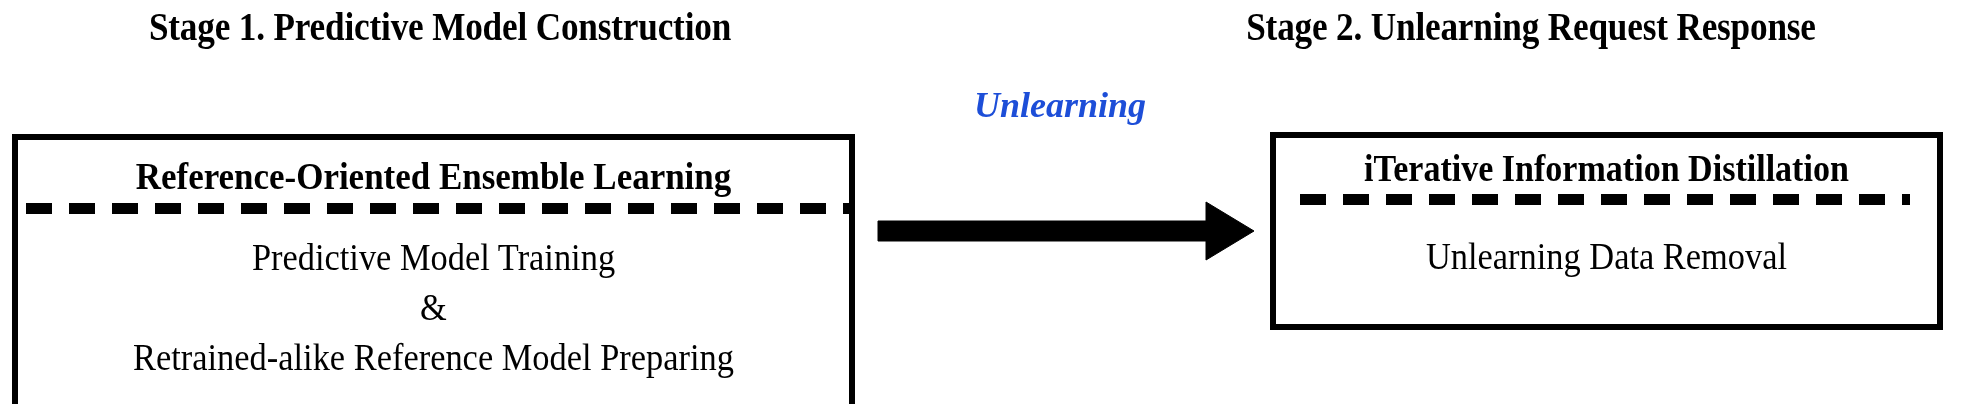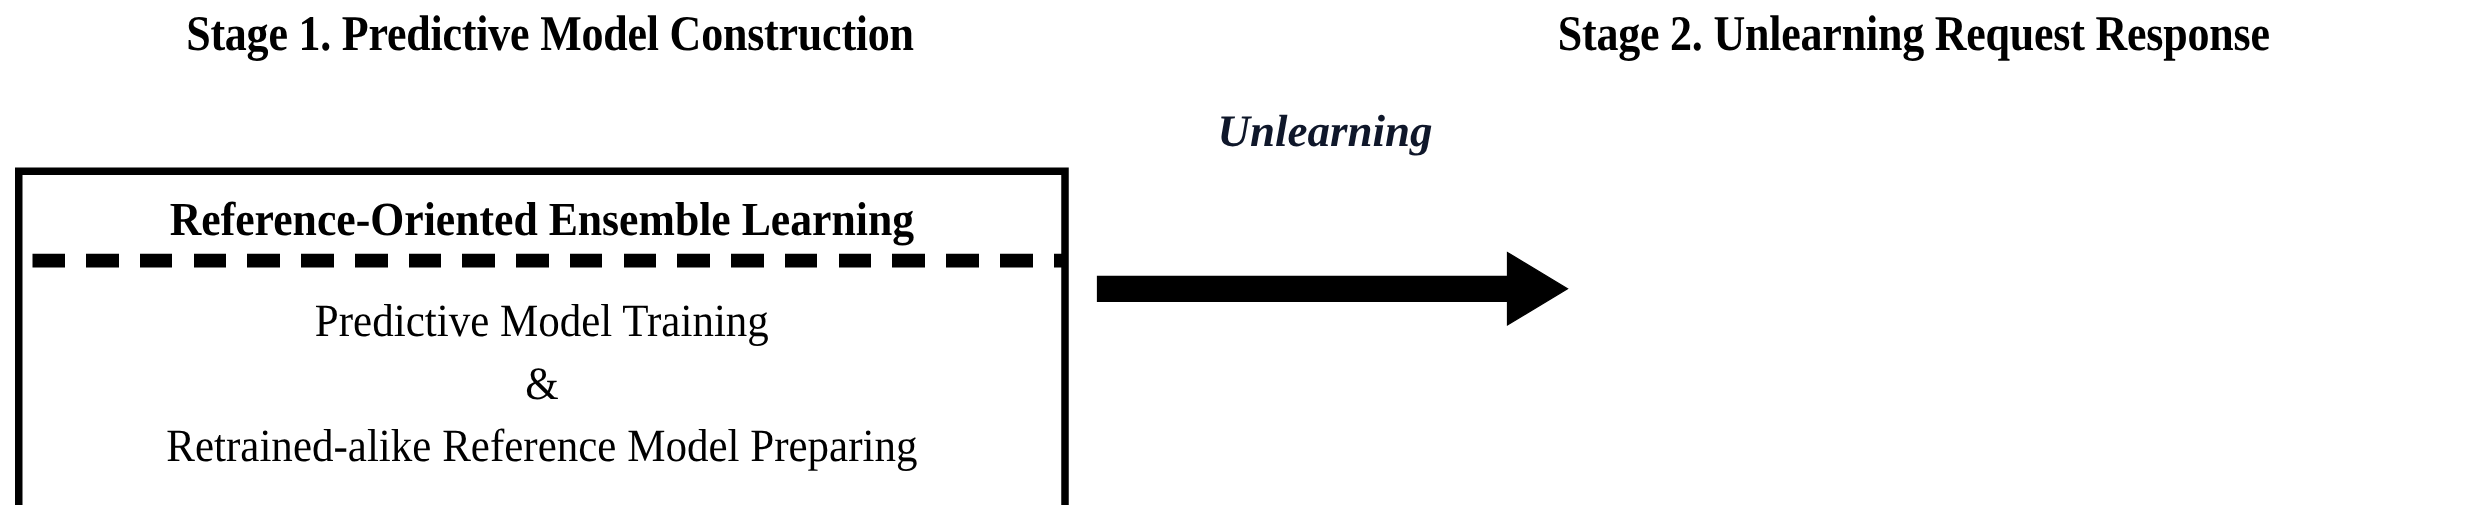--- a/index.html
+++ b/index.html
@@ -156,21 +156,21 @@
     position: absolute;
     left: 900px;
     top: 84px;
     width: 320px;
     text-align: center;
     font-family: "Liberation Serif", "DejaVu Serif", serif;
     font-weight: bold;
     font-style: italic;
     font-size: 36px;
     line-height: 42px;
-    color: #0f172a;
+    color: #1d4ed8;
     white-space: nowrap;
   }
   #arrow-label .label-line { display: block; }
 </style>
 </head>
 <body>
 
 <div id="canvas">
 
   <div class="stage-title" id="stage1-title">Stage 1. Predictive Model Construction</div>
@@ -196,14 +196,27 @@
   </div>
 
   <div id="arrow-group">
     <svg id="arrow-svg" width="380" height="66" viewBox="0 0 380 66" xmlns="http://www.w3.org/2000/svg">
       <path d="M 2,21 L 330,21 L 330,2 L 378,31 L 330,60 L 330,41 L 2,41 Z" fill="#000000" stroke="#000000" stroke-width="1" stroke-linejoin="miter"></path>
     </svg>
   </div>
 
   <div class="stage-title" id="stage2-title">Stage 2. Unlearning Request Response</div>
 
+  <div class="stage-box" id="stage2-box">
+    <div class="box-inner">
+
+      <div class="box-heading" id="stage2-heading">iTerative Information Distillation</div>
+
+      <div class="dash-separator" id="stage2-dash"></div>
+
+      <div class="box-body" id="stage2-body">
+        <span class="body-line">Unlearning Data Removal</span>
+      </div>
+
+    </div>
+  </div>
 
 </div>
 
 </body></html>

